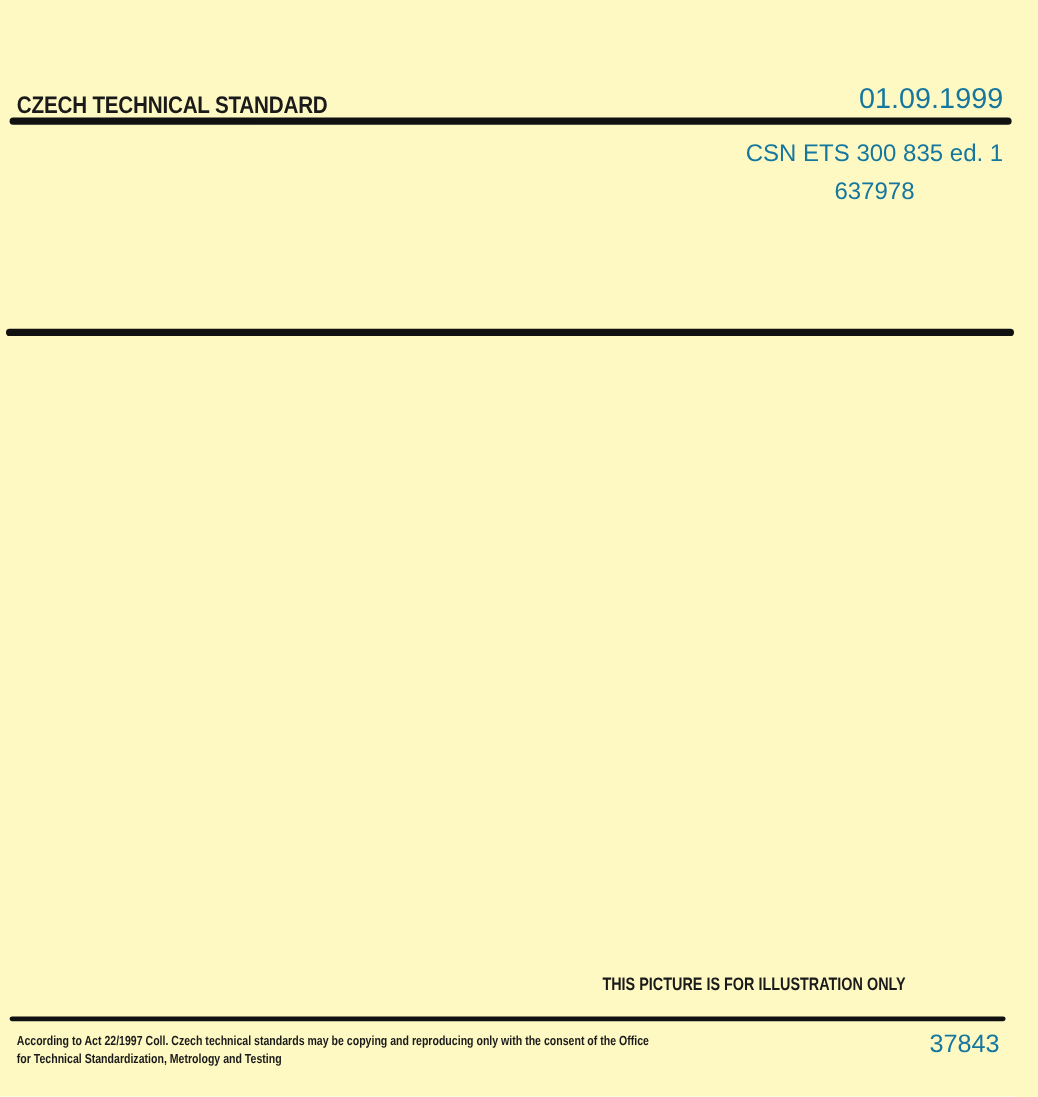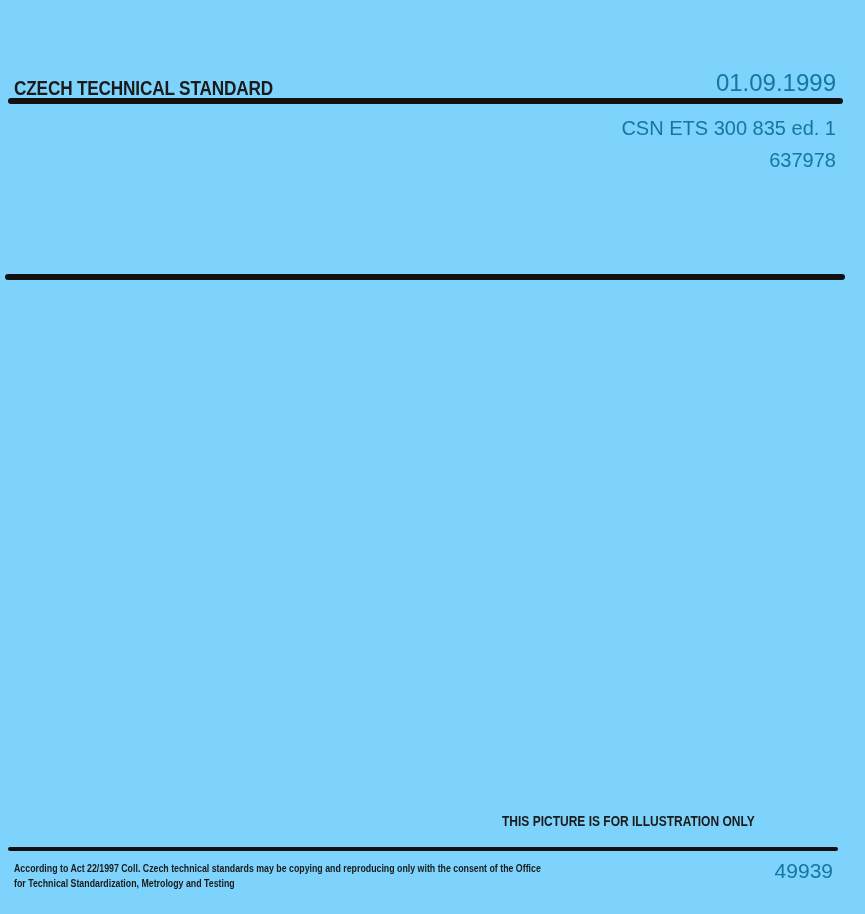--- a/index.html
+++ b/index.html
@@ -4,21 +4,21 @@
 <style>
   html, body {
     margin: 0;
     padding: 0;
     background: #ffffff;
   }
   .page {
     position: relative;
     width: 865px;
     height: 914px;
-    background: #7dd3fc;
+    background: #fef9c3;
     overflow: hidden;
     font-family: "Liberation Sans", "DejaVu Sans", sans-serif;
   }
   .header-title {
     position: absolute;
     left: 14px;
     top: 78px;
     font-size: 20px;
     font-weight: bold;
     color: var(--text-black, #1a1a1a);
@@ -51,21 +51,21 @@
     top: 112px;
     font-size: 20px;
     line-height: 32px;
     color: var(--accent-teal, #15779E);
     white-space: pre-line;
   }
   .ref-block {
     position: absolute;
     right: 29px;
     top: 112px;
-    text-align: right;
+    text-align: center;
     font-size: 20px;
     line-height: 32px;
     color: var(--accent-teal, #15779E);
     white-space: nowrap;
   }
   .description {
     position: absolute;
     left: 14px;
     top: 288px;
     font-size: 20px;
@@ -127,15 +127,15 @@
   <div class="rule rule-2"></div>
 
 
   <div class="illustration-note">THIS PICTURE IS FOR ILLUSTRATION ONLY</div>
 
   <div class="rule rule-footer"></div>
 
   <div class="footer-notice">According to Act 22/1997 Coll. Czech technical standards may be copying and reproducing only with the consent of the Office
 for Technical Standardization, Metrology and Testing</div>
 
-  <div class="footer-number">49939</div>
+  <div class="footer-number">37843</div>
 
 </div>
 
 </body></html>

